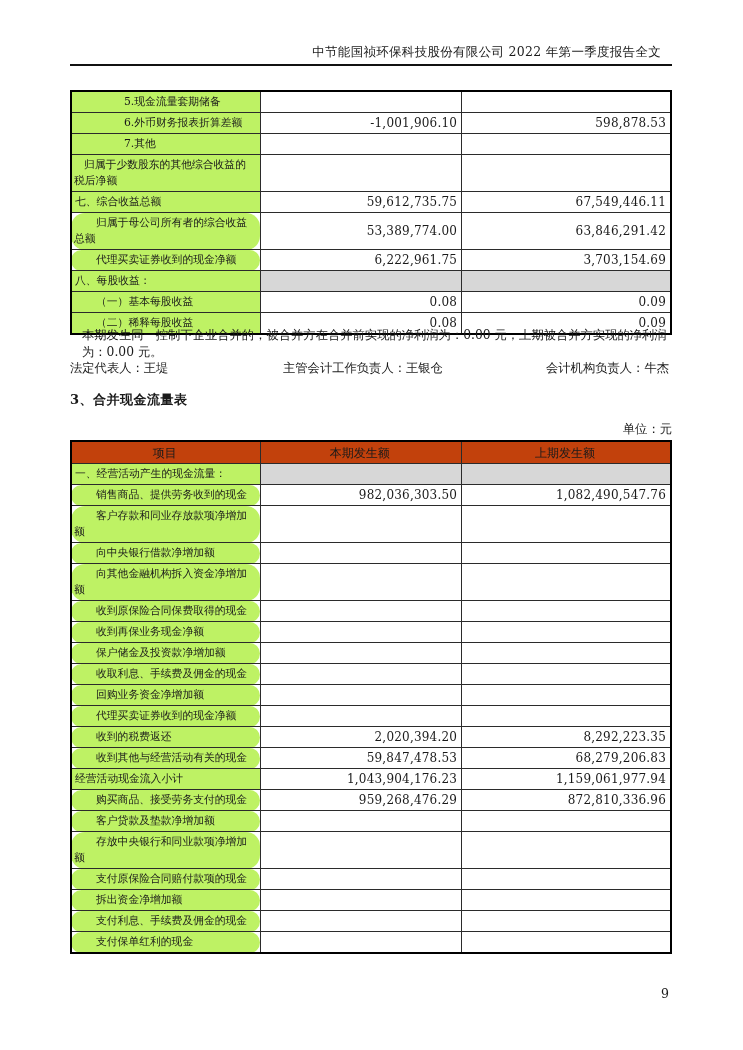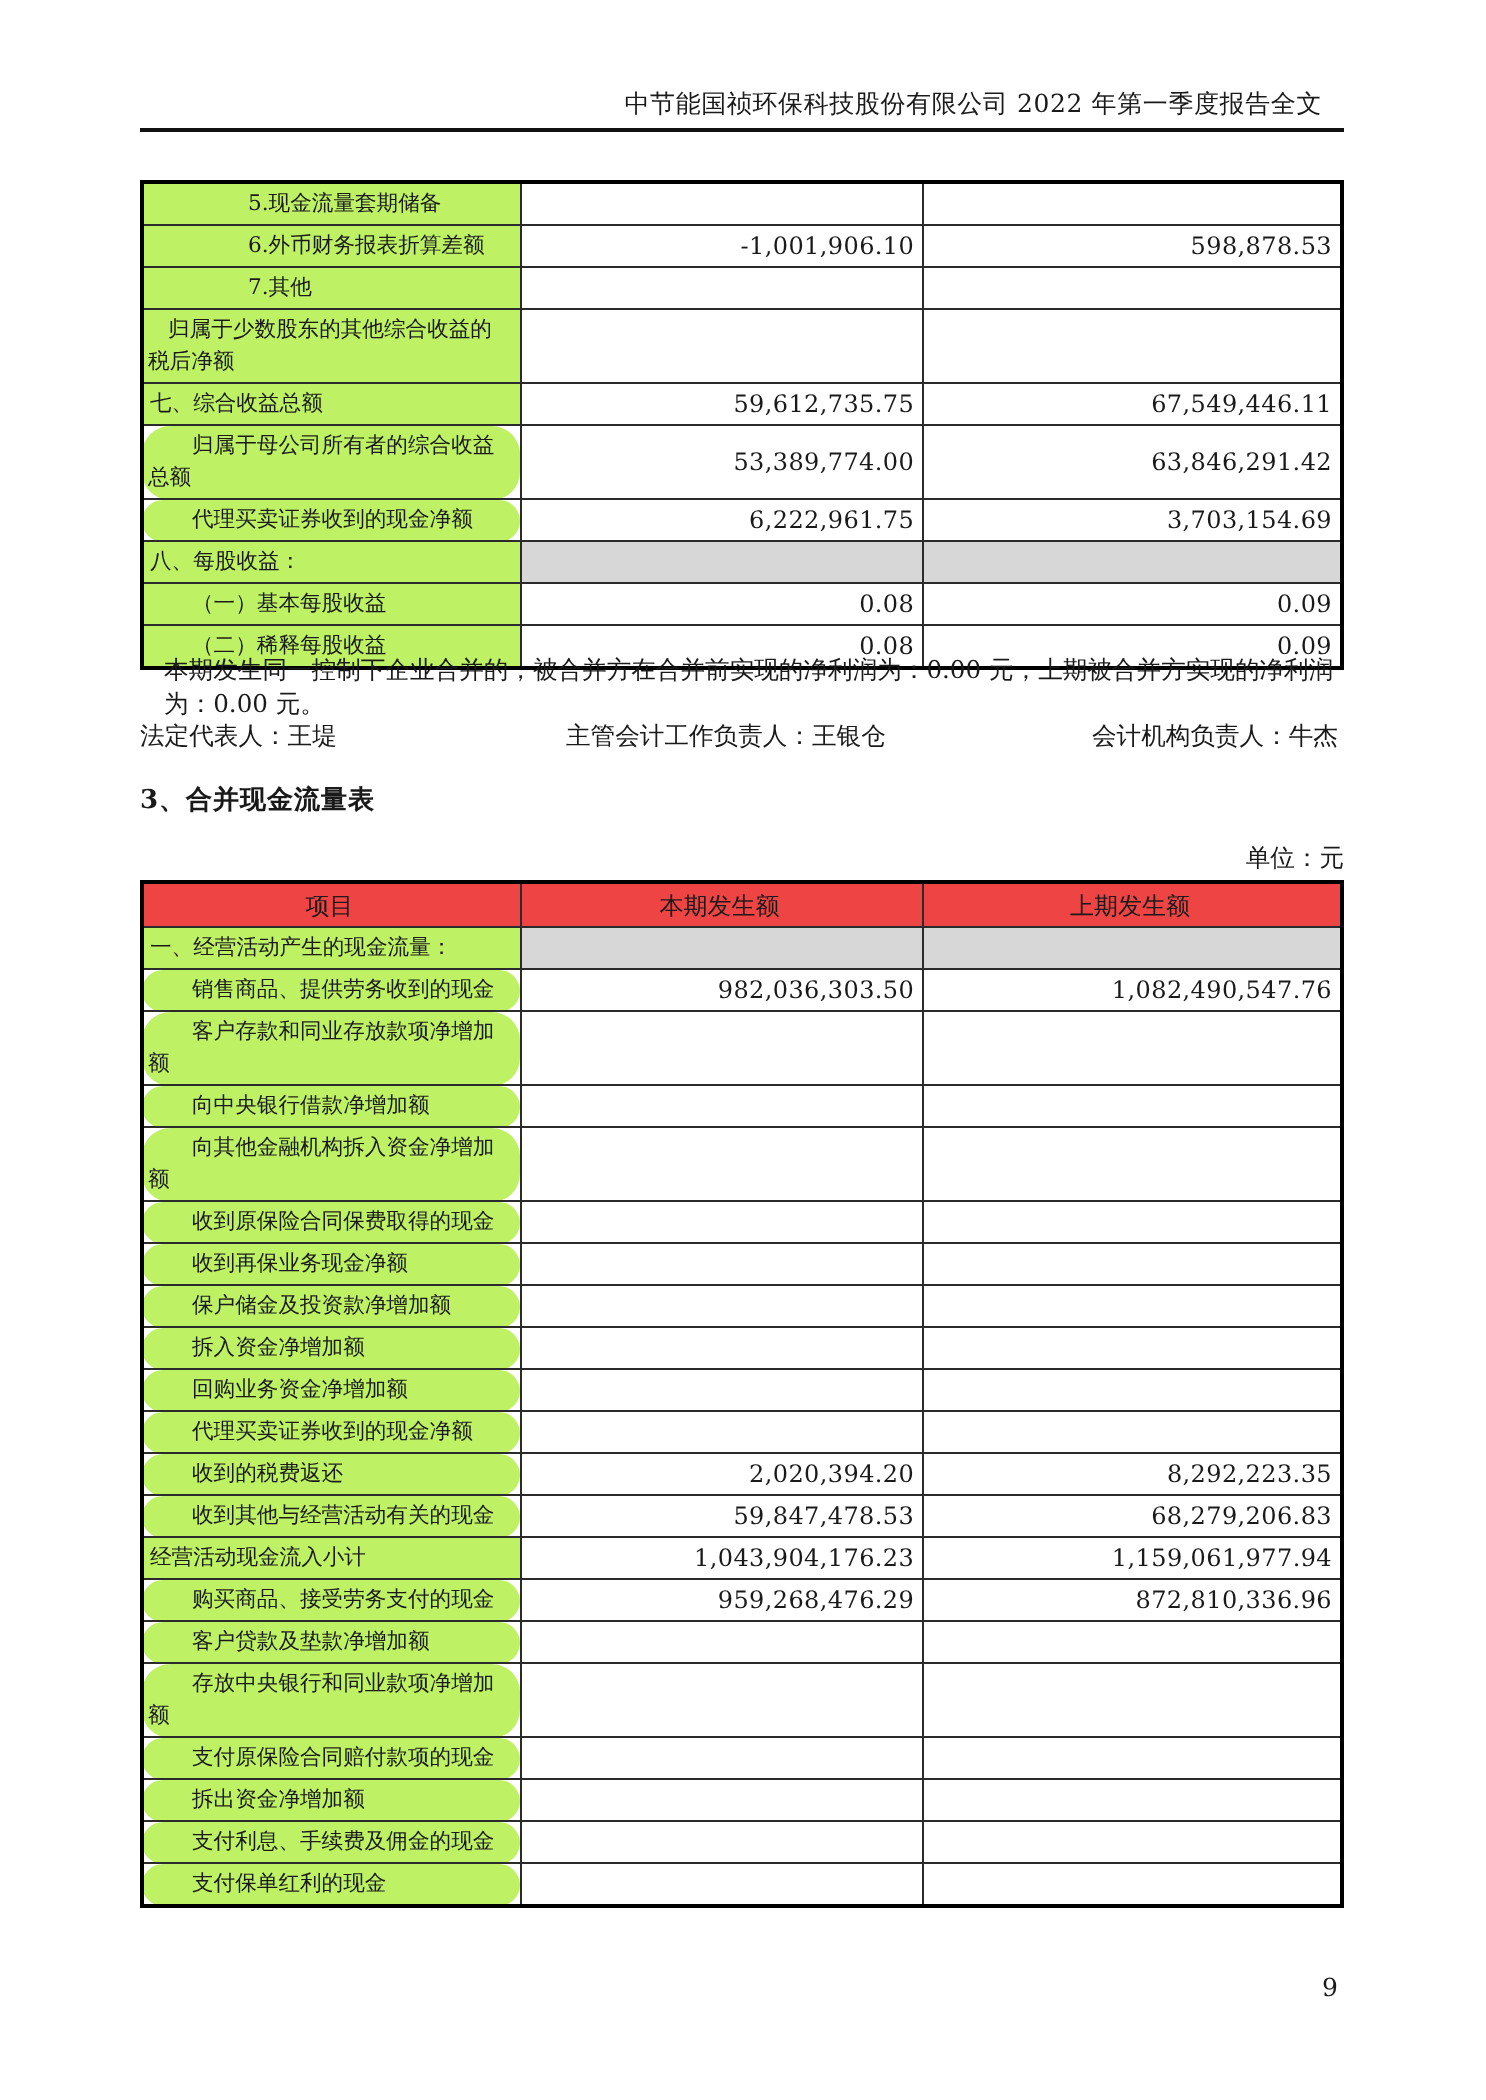--- a/index.html
+++ b/index.html
@@ -20,21 +20,21 @@
     vertical-align:middle;
     font-size:10.8px;
     line-height:16px;
     height:16px;
     overflow:hidden;
   }
   .fin-table .lbl{background:#bef264;text-align:left;}
   .fin-table .val{background:#ffffff;text-align:right;padding-right:4px;
     font-size:12px;letter-spacing:0.2px;}
   .fin-table tr.section .val{background:#d7d7d7;}
-  .fin-table th{background:#ef4444;text-align:center;font-size:12px;height:17px;font-family:Liberation Serif, serif;}
+  .fin-table th{background:#c2410c;text-align:center;font-size:12px;height:17px;font-family:Liberation Serif, serif;}
   .lv0{text-indent:1px;margin-left:36px;}
   .lv1{text-indent:10px;}
   .lv2{text-indent:22px;}
   .lv3{text-indent:22px;border-radius:14px;}
   .lv4{text-indent:50px;}
   #table1{top:90px;left:70px;}
   #note{top:327px;left:82px;width:604px;font-size:12.3px;line-height:17px;}
   #signatures{top:360px;left:70px;width:602px;height:18px;font-size:12.3px;}
   .sig-legal{position:absolute;left:0;top:0;white-space:nowrap;}
   .sig-chief{position:absolute;left:213px;top:0;white-space:nowrap;}
@@ -170,21 +170,21 @@
         <td class="lbl lv3">收到再保业务现金净额</td>
         <td class="val"></td>
         <td class="val"></td>
       </tr>
       <tr>
         <td class="lbl lv3">保户储金及投资款净增加额</td>
         <td class="val"></td>
         <td class="val"></td>
       </tr>
       <tr>
-        <td class="lbl lv3">拆入资金净增加额</td>
+        <td class="lbl lv3">收取利息、手续费及佣金的现金</td>
         <td class="val"></td>
         <td class="val"></td>
       </tr>
       <tr>
         <td class="lbl lv3">回购业务资金净增加额</td>
         <td class="val"></td>
         <td class="val"></td>
       </tr>
       <tr>
         <td class="lbl lv3">代理买卖证券收到的现金净额</td>

